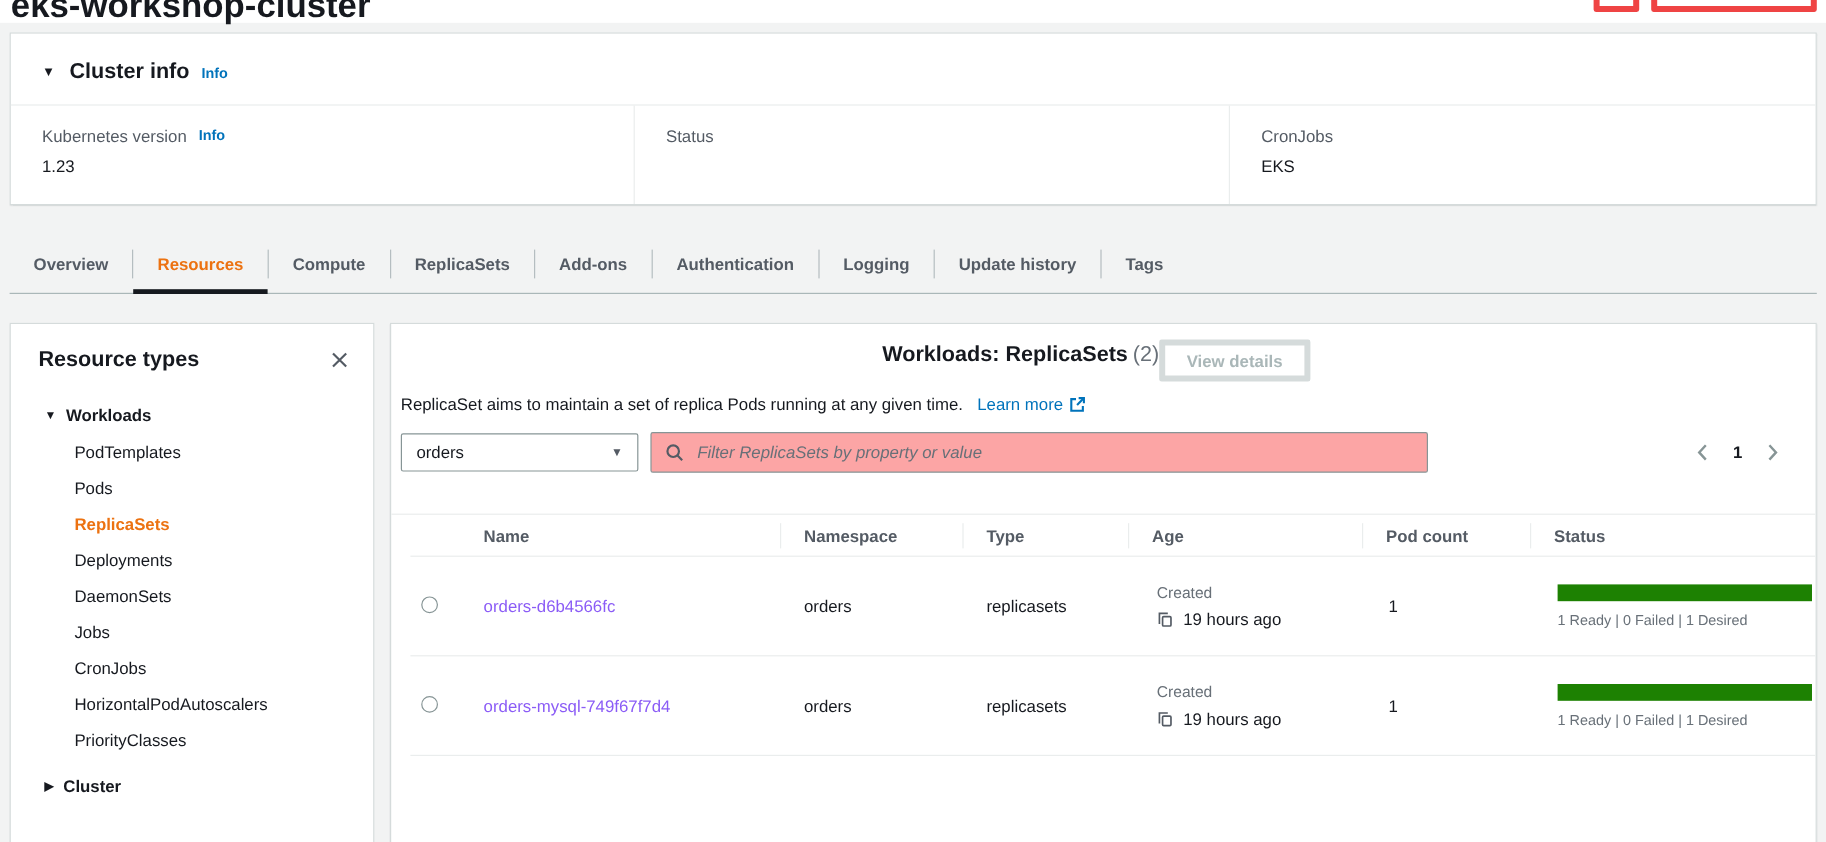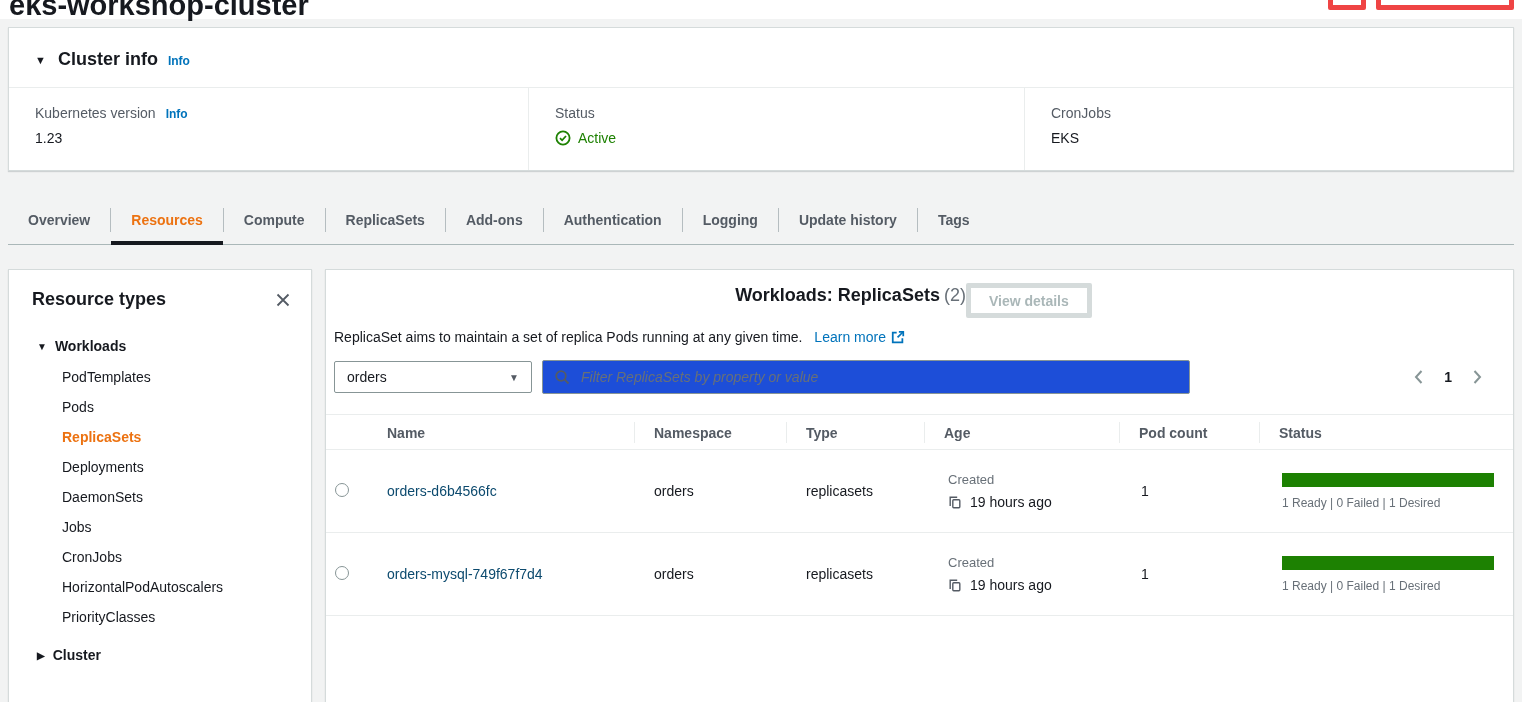--- a/index.html
+++ b/index.html
@@ -30,21 +30,21 @@
   .cluster-info { margin: 8px 8px 0 8px; }
   .ci-header { display: flex; align-items: center; padding: 21px 20px 17px 26px; border-bottom: 1px solid #eaeded; }
   .caret { font-size: 11px; color: #16191f; margin-right: 12px; }
   .ci-title { font-size: 18px; font-weight: 700; margin: 0; }
   .info-link { color: #0073bb; font-size: 12px; font-weight: 700; margin-left: 10px; position: relative; top: 1px; cursor: pointer; }
   .ci-body { display: flex; }
   .ci-col { padding: 17px 0 24px 26px; }
   .ci-col-1 { width: 519px; }
   .ci-col-2 { width: 496px; border-left: 1px solid #eaeded; }
   .ci-col-3 { flex: 1; border-left: 1px solid #eaeded; }
-  .field-label { font-size: 14px; color: #545b64; display: flex; align-items: center; }
+  .field-label { font-size: 14px; color: #545b64; display: flex; }
   .field-value { margin-top: 9px; font-size: 14px; color: #16191f; }
   .status-active { color: #1d8102; display: flex; align-items: center; gap: 7px; }
 
   
   .tabs { display: flex; align-items: stretch; margin: 25px 8px 0 8px; border-bottom: 1px solid #aab7b8; height: 49px; }
   .tab { display: flex; align-items: center; padding: 0 20px; font-weight: 700; color: #545b64; position: relative; cursor: pointer; white-space: nowrap; }
   .tab.active { color: #ec7211; }
   .tab.active::after { content: ""; position: absolute; left: 0; right: 0; bottom: -1px; height: 4px; background: #16191f; }
   .tab-sep { width: 1px; background: #b5bdc0; margin: 12px 0; }
 
@@ -71,42 +71,42 @@
   .main-heading .count { color: #687078; font-weight: 400; margin-left: 4px; }
   .desc { margin: 11px 0 0 0; font-size: 14px; color: #16191f; }
   .learn-more { color: #0073bb; margin-left: 8px; display: inline-flex; align-items: center; gap: 5px; cursor: pointer; }
   .filter-row { display: flex; align-items: center; margin-top: 15px; }
   .select {
     width: 198px; height: 32px; background: #fff; border: 1px solid #879596; border-radius: 2px;
     display: flex; align-items: center; justify-content: space-between; padding: 0 12px; cursor: pointer;
   }
   .select-caret { font-size: 10px; color: #545b64; }
   .search {
-    width: 648px; height: 32px; background: #1d4ed8; border: 1px solid #879596; border-radius: 2px;
+    width: 648px; height: 32px; background: #fca5a5; border: 1px solid #879596; border-radius: 2px;
     display: flex; align-items: center; gap: 9px; padding: 16px 11px; margin-left: 10px;
   }
   .search input { border: none; outline: none; flex: 1; font-family: inherit; font-size: 14px; background: transparent; }
   .search input::placeholder { color: #687078; font-style: italic; opacity: 1; }
   .pagination { margin-left: auto; display: flex; align-items: center; gap: 20px; padding-right: 10px; }
   .page-chevron { color: #879596; display: flex; align-items: center; cursor: pointer; }
   .page-num { font-weight: 700; color: #16191f; }
 
   
-  .rs-table { margin-top: 20px; border-top: 1px solid #eaeded; }
+  .rs-table { margin-top: 34px; border-top: 1px solid #eaeded; padding-left: 16px; }
   .trow { display: grid; grid-template-columns: 50px 258px 152px 138px 195px 140px 1fr; align-items: center; border-bottom: 1px solid #eaeded; }
   .thead { height: 35px; }
   .th { font-weight: 700; font-size: 14px; color: #545b64; padding-left: 20px; position: relative; height: 35px; display: flex; align-items: center; }
   .th-name { padding-left: 11px; }
   .th.sep::before { content: ""; position: absolute; left: 0; top: 7px; bottom: 7px; width: 1px; background: #eaeded; }
   .tbody-row { height: 83px; }
   .cell { font-size: 14px; }
   .cell-radio { padding-left: 9px; }
   .radio { width: 14px; height: 14px; border: 1px solid #879596; border-radius: 50%; background: #fff; display: inline-block; cursor: pointer; }
   .cell-name { padding-left: 11px; }
-  .cell-name a { color: #0c4a6e; cursor: pointer; }
+  .cell-name a { color: #8b5cf6; cursor: pointer; }
   .cell-ns, .cell-type { padding-left: 20px; }
   .cell-age { padding-left: 24px; }
   .age-created { font-size: 13px; color: #687078; margin-bottom: 7px; }
   .age-value { display: flex; align-items: center; gap: 8px; color: #16191f; }
   .copy-icon { color: #545b64; display: flex; cursor: pointer; }
   .cell-pods { padding-left: 22px; }
   .cell-status { padding-left: 23px; padding-right: 20px; }
   .status-bar { height: 14px; width: 212px; background: #1d8102; }
   .status-text { margin-top: 9px; font-size: 12px; color: #687078; }
 
@@ -140,29 +140,20 @@
     <div class="ci-col ci-col-1">
       <div class="field-label">
         <span>Kubernetes version</span>
         <a class="info-link">Info</a>
       </div>
       <div class="field-value">1.23</div>
     </div>
     <div class="ci-col ci-col-2">
       <div class="field-label">
         <span>Status</span>
-      </div>
-      <div class="field-value status-active">
-        <span>
-          <svg width="16" height="16" viewBox="0 0 16 16" fill="none" stroke="#1d8102" stroke-width="1.8">
-            <circle cx="8" cy="8" r="6.6"></circle>
-            <path d="M5 8.2l2.1 2.1L11 6"></path>
-          </svg>
-        </span>
-        <span>Active</span>
       </div>
     </div>
     <div class="ci-col ci-col-3">
       <div class="field-label">
         <span>CronJobs</span>
       </div>
       <div class="field-value">EKS</div>
     </div>
   </div>
 </section>

